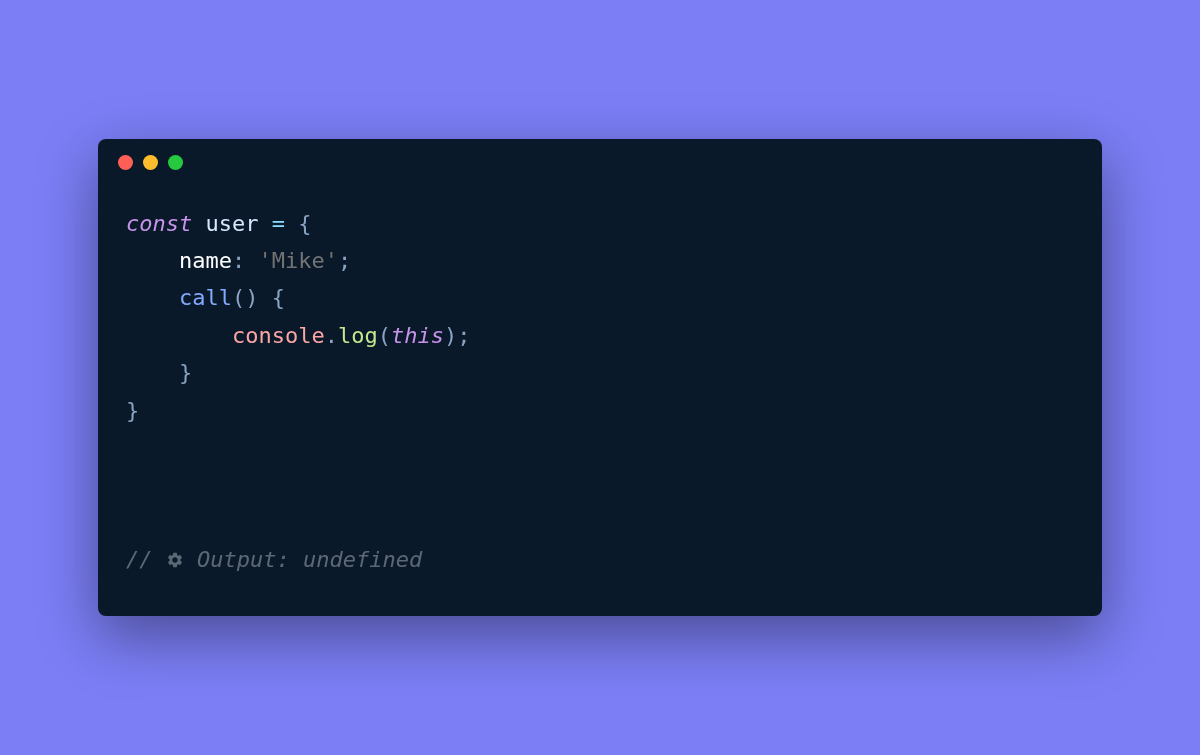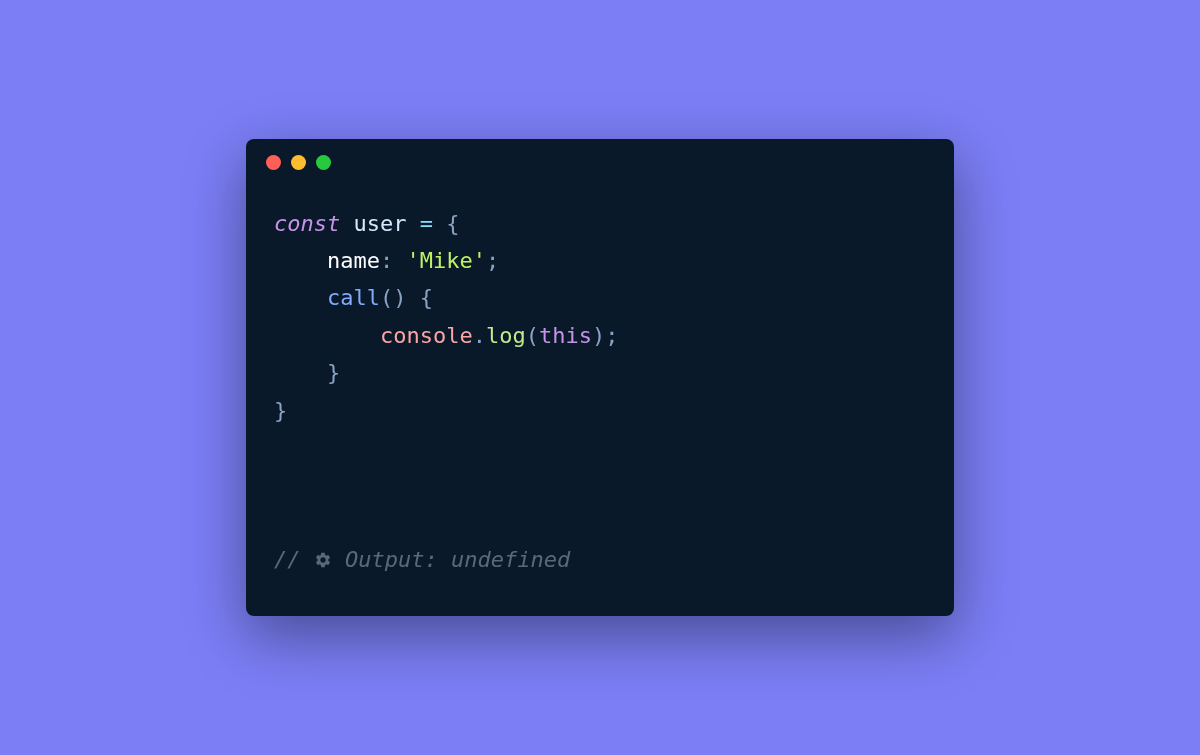--- a/index.html
+++ b/index.html
@@ -12,21 +12,21 @@
       width: 1200px;
       height: 755px;
       background: #7b7ef5;
       display: flex;
       align-items: center;
       justify-content: center;
       font-family: 'Menlo', 'Monaco', 'Consolas', monospace;
     }
 
     .window {
-      width: 708px;
+      width: 1004px;
       background: #0a1929;
       border-radius: 8px;
       box-shadow: 0 20px 60px rgba(0,0,0,0.4);
       overflow: hidden;
     }
 
     .titlebar {
       height: 48px;
       display: flex;
       align-items: center;
@@ -52,25 +52,25 @@
     }
 
     .line {
       white-space: pre;
     }
 
     .tok-keyword { color: #c792ea; font-style: italic; }
     .tok-variable { color: #d6e9ff; }
     .tok-property { color: #ffffff; }
     .tok-punct { color: #89a3c2; }
-    .tok-string { color: #bef264; }
+    .tok-string { color: #737373; }
     .tok-method { color: #82aaff; }
     .tok-funcname { color: #c3e88d; }
     .tok-obj { color: #fca5a5; }
-    .tok-this { color: #c792ea; }
+    .tok-this { color: #c792ea; font-style: italic; }
     .tok-comment { color: #5c6875; font-style: italic; }
     .tok-equals { color: #89ddff; }
 
     .gear-icon {
       display: inline-block;
       vertical-align: -2px;
     }
   </style>
 </head>
 <body>

